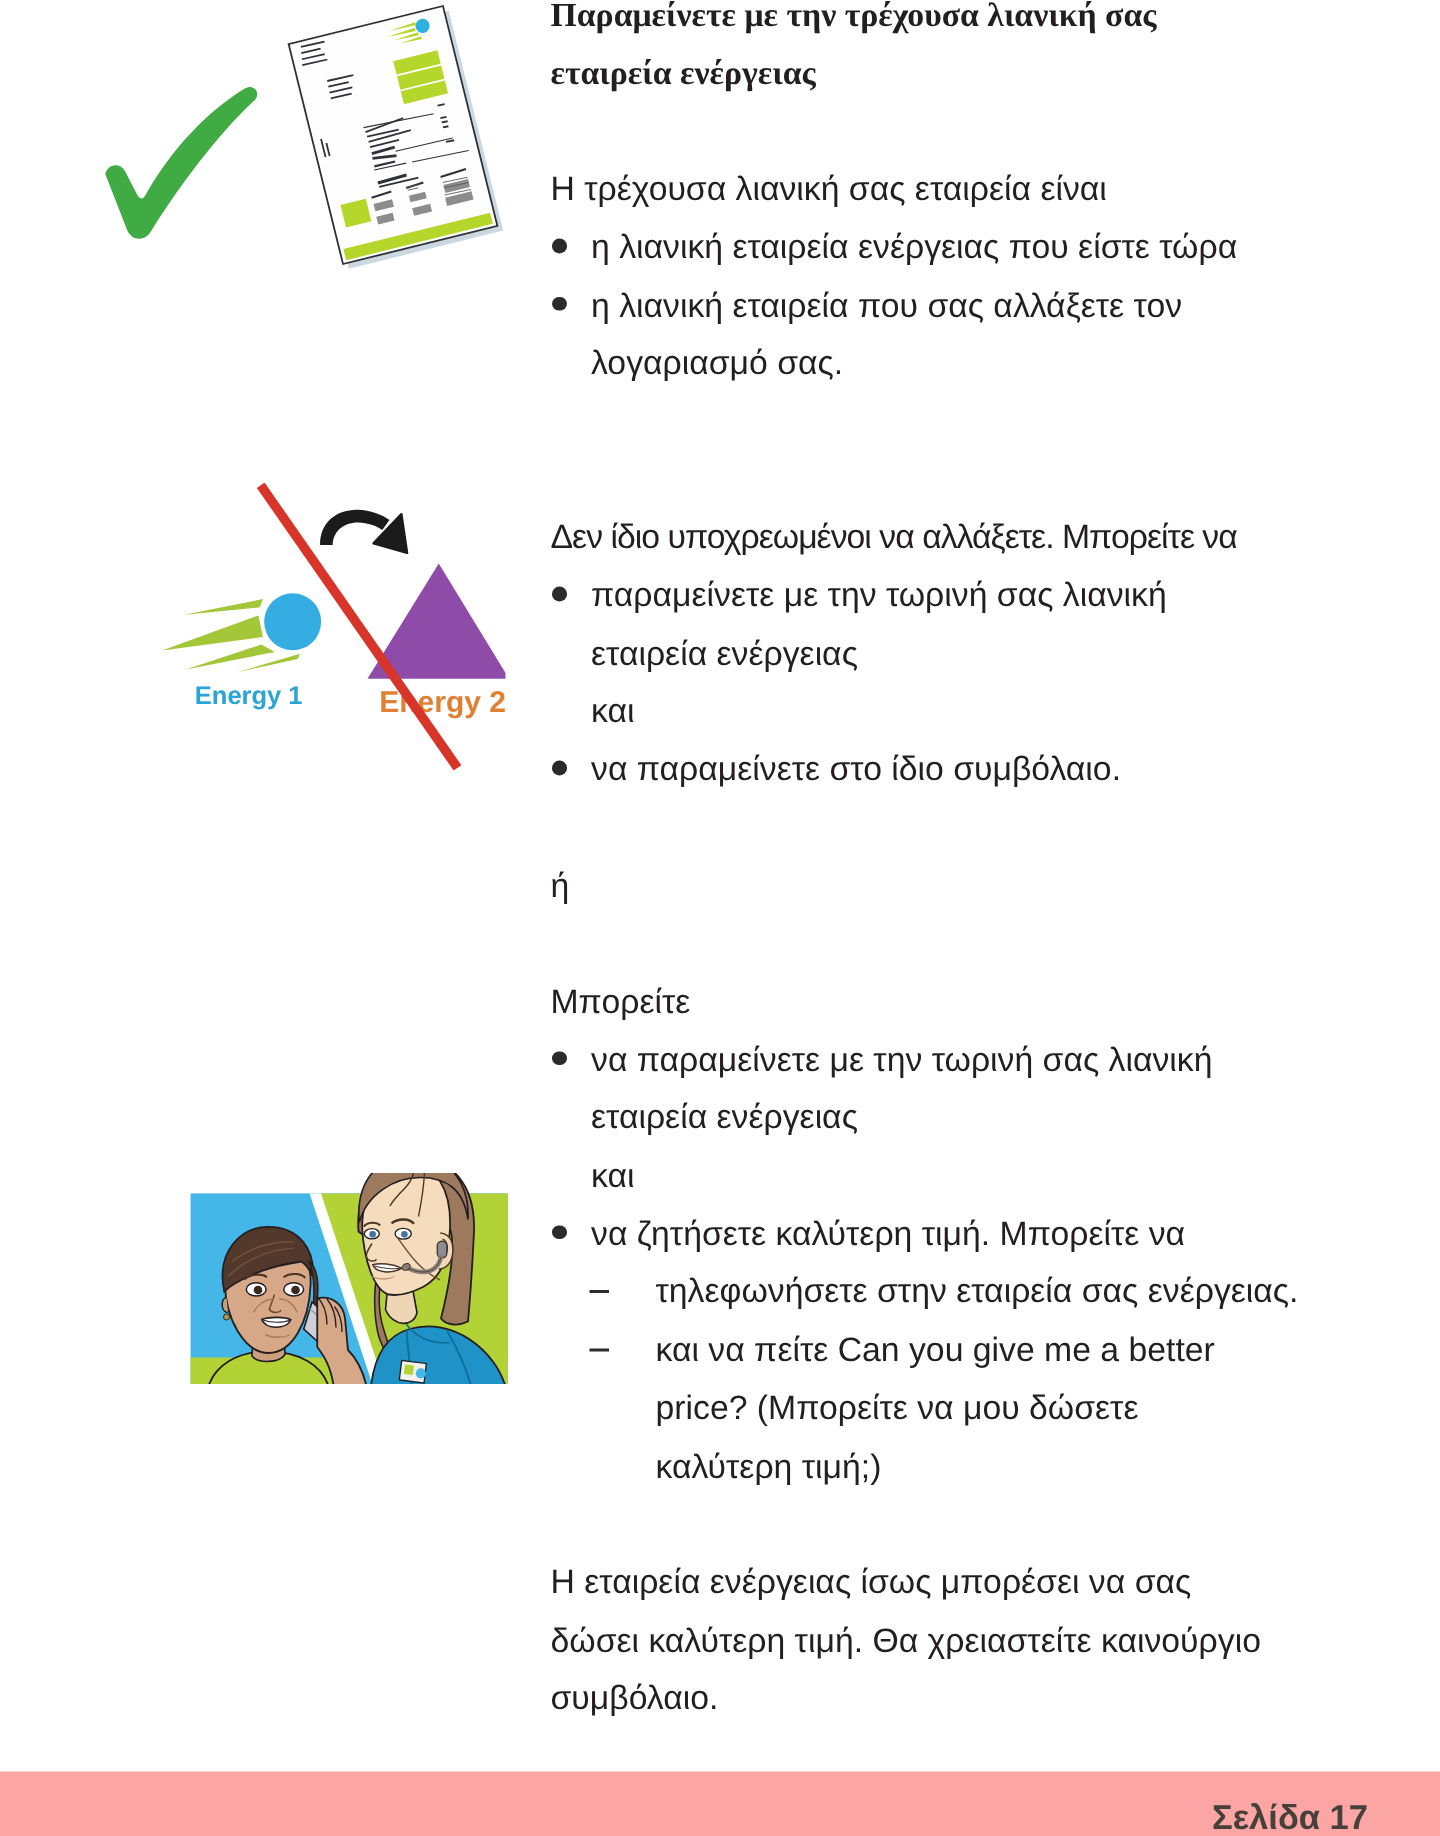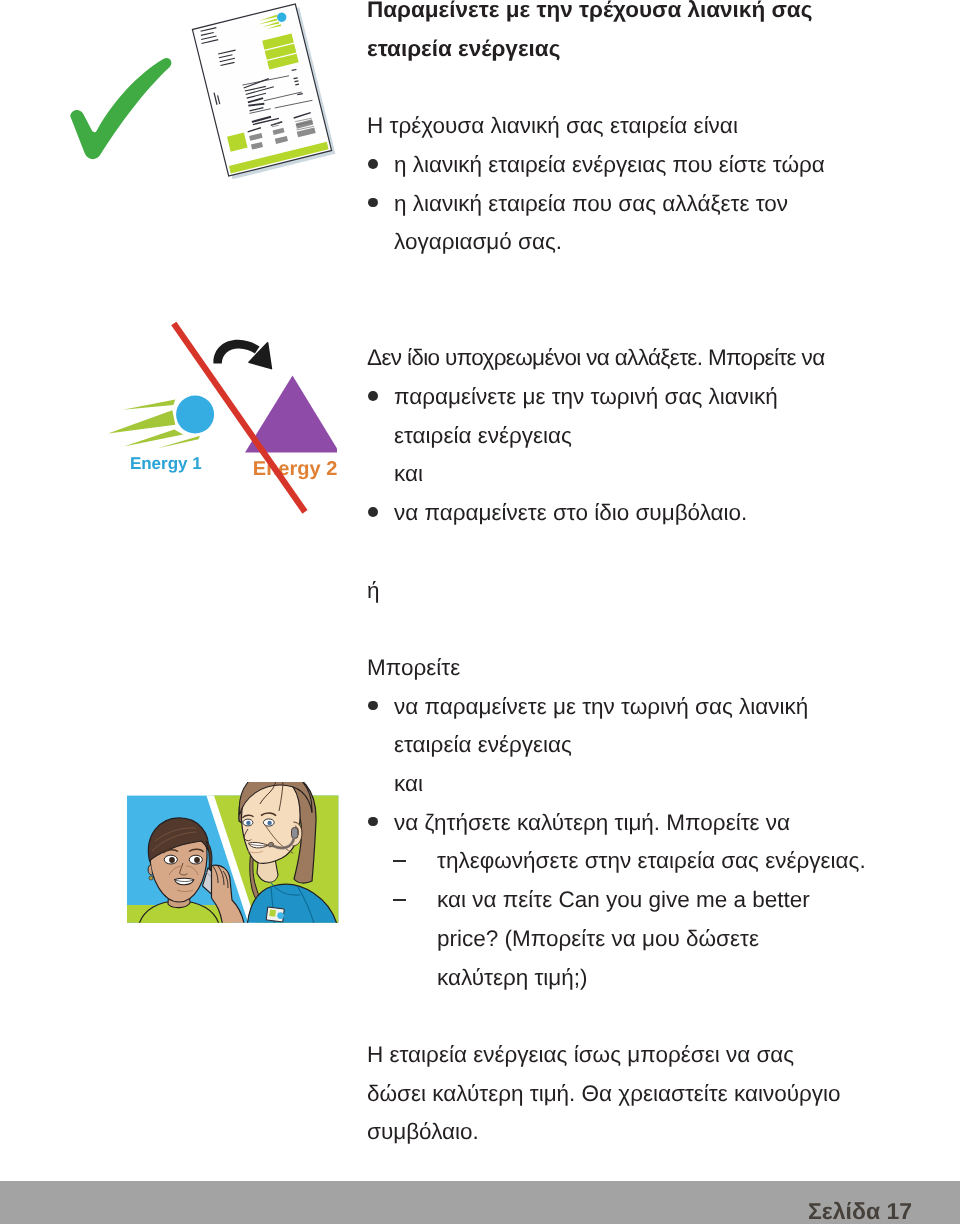--- a/index.html
+++ b/index.html
@@ -5,36 +5,36 @@
   html,body{margin:0;padding:0;}
   body{width:960px;height:1224px;background:#ffffff;
        font-family:"Liberation Sans",sans-serif;overflow:hidden;position:relative;
        -webkit-font-smoothing:antialiased;-moz-osx-font-smoothing:grayscale;text-rendering:geometricPrecision;}
   .page{position:absolute;left:0;top:0;width:960px;height:1224px;}
 
   
   .col{position:absolute;left:367px;top:-1px;width:520px;color:#231f20;}
   .ln{position:absolute;left:0;font-size:22.5px;line-height:22.5px;white-space:nowrap;
        transform:translateZ(0);}
-  .title{font-weight:bold;}
+  .title{font-weight:bold;font-family:Liberation Serif, serif;}
   .b{font-weight:normal;}
   .i1{left:27px;}          
   .i2{left:57px;margin-left:13px;}          
   .bullet{position:absolute;width:9.8px;height:9.8px;border-radius:50%;background:#2b2b2b;left:0.8px;}
   .dash{position:absolute;width:13.3px;height:2.4px;background:#2b2b2b;left:25.8px;}
 
   
   .ill{position:absolute;}
   #ill-check{left:58px;top:54px;}
   #ill-bill{left:178px;top:-2px;}
   #ill-energy{left:92px;top:322px;}
   #ill-people{left:122px;top:782px;}
 
   
-  .footer{position:absolute;left:0;top:1181px;width:960px;height:43px;background:#a3a3a3;overflow:hidden;text-align:right;}
+  .footer{position:absolute;left:0;top:1181px;width:960px;height:43px;background:#fca5a5;overflow:hidden;text-align:right;}
   .footer-label{position:absolute;right:48px;top:17px;font-size:23px;font-weight:bold;color:#46403a;
                 transform:translateZ(0);}
 </style>
 </head>
 <body>
 
 <div class="page">
 
   <svg class="ill" id="ill-check" width="120" height="112" viewBox="0 0 120 112">
     <path d="M12.2 62.0 C13.8 55.4 21.4 53.9 25.2 59.8

